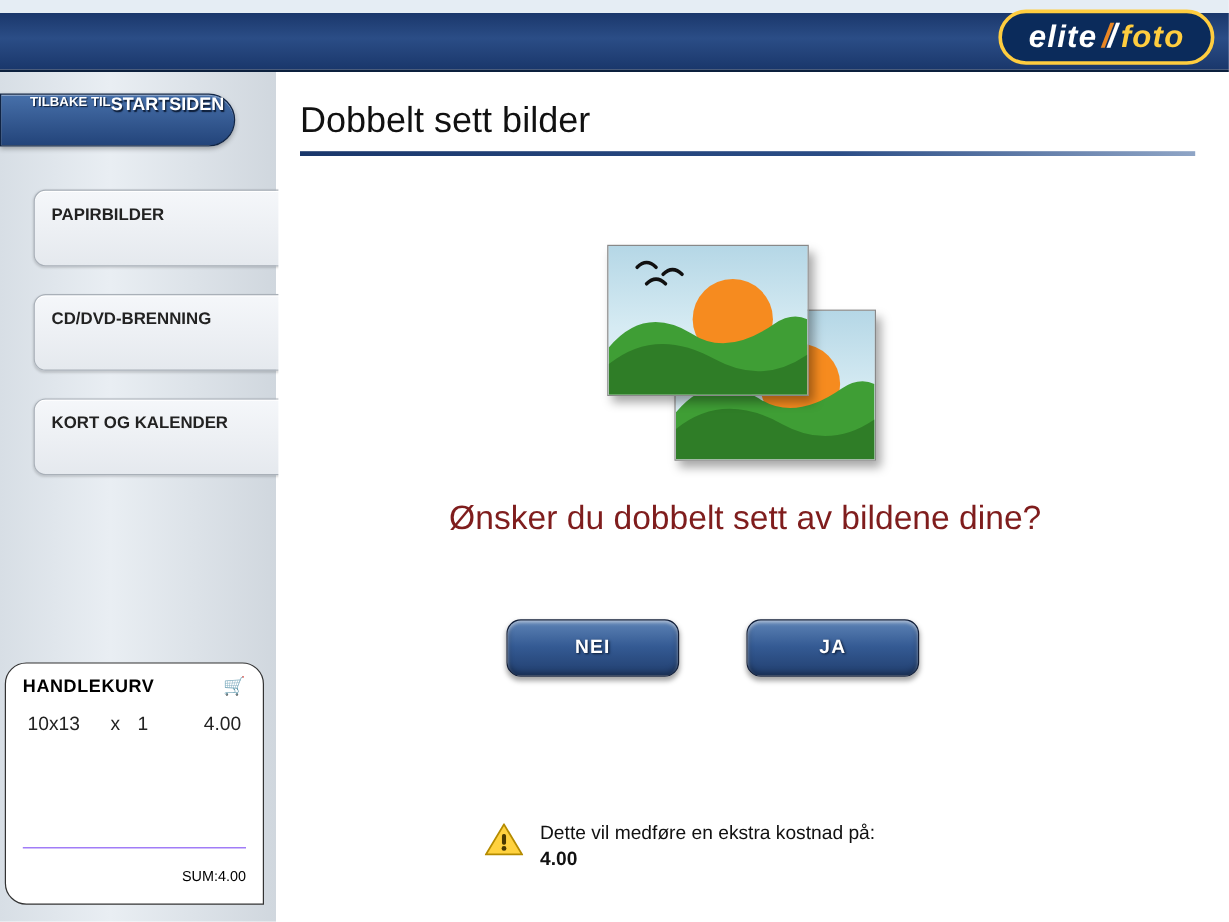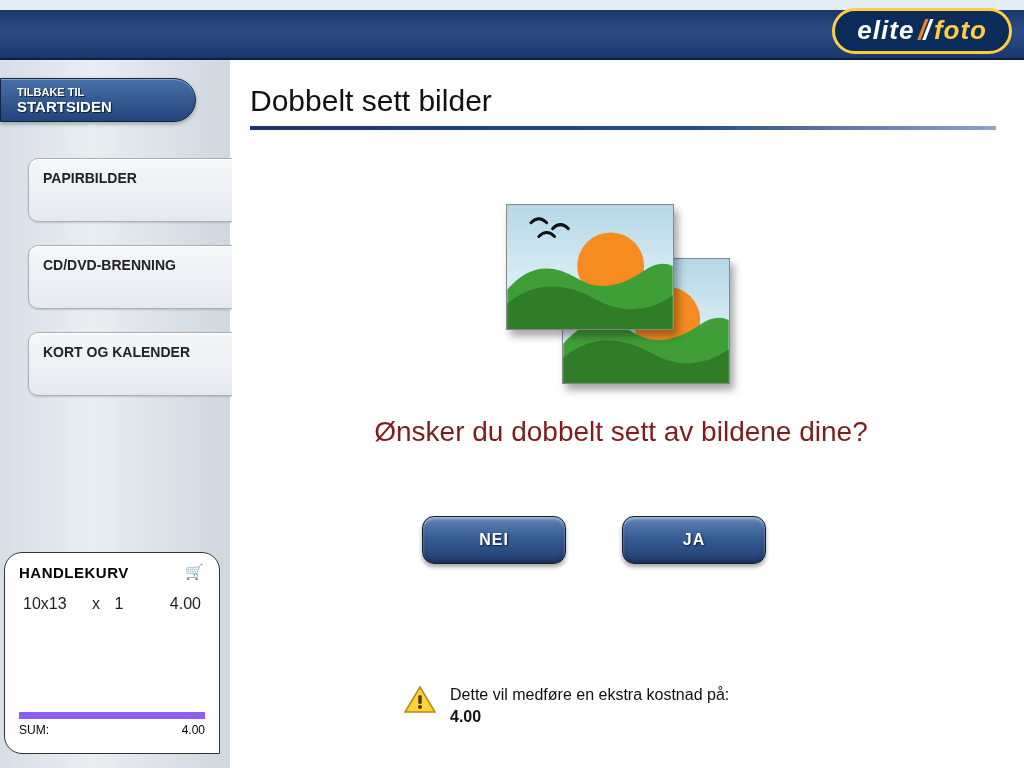--- a/index.html
+++ b/index.html
@@ -30,21 +30,21 @@
     background: linear-gradient(90deg,#d7dee5 0%,#e9eef3 40%, #d0d7de 100%);
   }
   .home-btn {
     position: absolute; left: 0; top: 78px; width: 196px; height: 44px;
     background: linear-gradient(#4770aa, #23447a);
     border: 1px solid #102444;
     border-top-right-radius: 22px;
     border-bottom-right-radius: 22px;
     box-shadow: inset 0 1px 0 rgba(255,255,255,.35), 0 2px 4px rgba(0,0,0,.3);
     color: #fff; font-size: 12px; font-weight: bold;
-    padding-left: 16px; display:flex; flex-direction:column; justify-content:center;
+    padding-left: 16px; display:flex; justify-content:center;
     text-shadow: 1px 1px 1px #0b1a33;
     cursor:pointer;
   }
   .home-btn .line1{font-size:11px;}
   .home-btn .line2{font-size:15px; font-weight:800;}
 
   .cat-btn {
     position: absolute; left: 28px; width: 234px; height: 64px;
     background: linear-gradient(#f5f7fa,#e5e9ee);
     border: 1px solid #a9b0b8;
@@ -72,22 +72,22 @@
     padding: 10px 14px 4px; font-weight:800; font-size:15px; letter-spacing:0.5px;
   }
   .cart-icon { font-size:15px; color:#2b4d86; }
   .cart-line { display:flex; padding: 10px 18px 0; font-size:16px; color:#222; }
   .cart-prod { width:60px; }
   .cart-x { width:26px; text-align:center; }
   .cart-qty { width:20px; text-align:center; }
   .cart-price { flex:1; text-align:right; }
   .cart-sum-row {
     position:absolute; left:14px; right:14px; bottom:16px;
-    border-top:7px solid #8b5cf6; padding-top:4px;
-    display:flex; justify-content:space-between;
+    border-top:1px solid #8b5cf6; padding-top:16px;
+    display:flex; justify-content:flex-end;
     font-size:12px; font-weight:400;
   }
 
   
   .main {
     position:absolute; left:232px; right:14px; top:66px; bottom:14px;
     background:#fff;
   }
   .page-title {
     font-size:30px; color:#111; padding:18px 0 8px 18px; font-weight:400;

